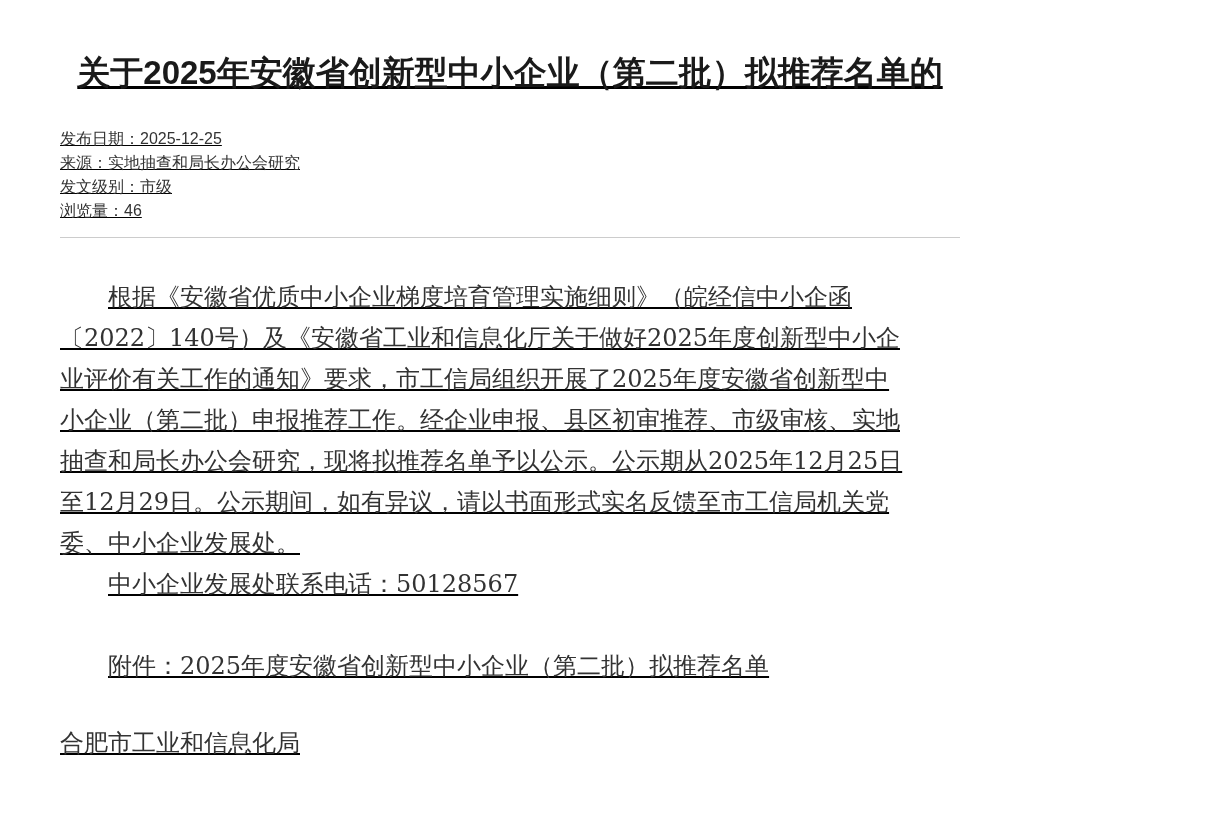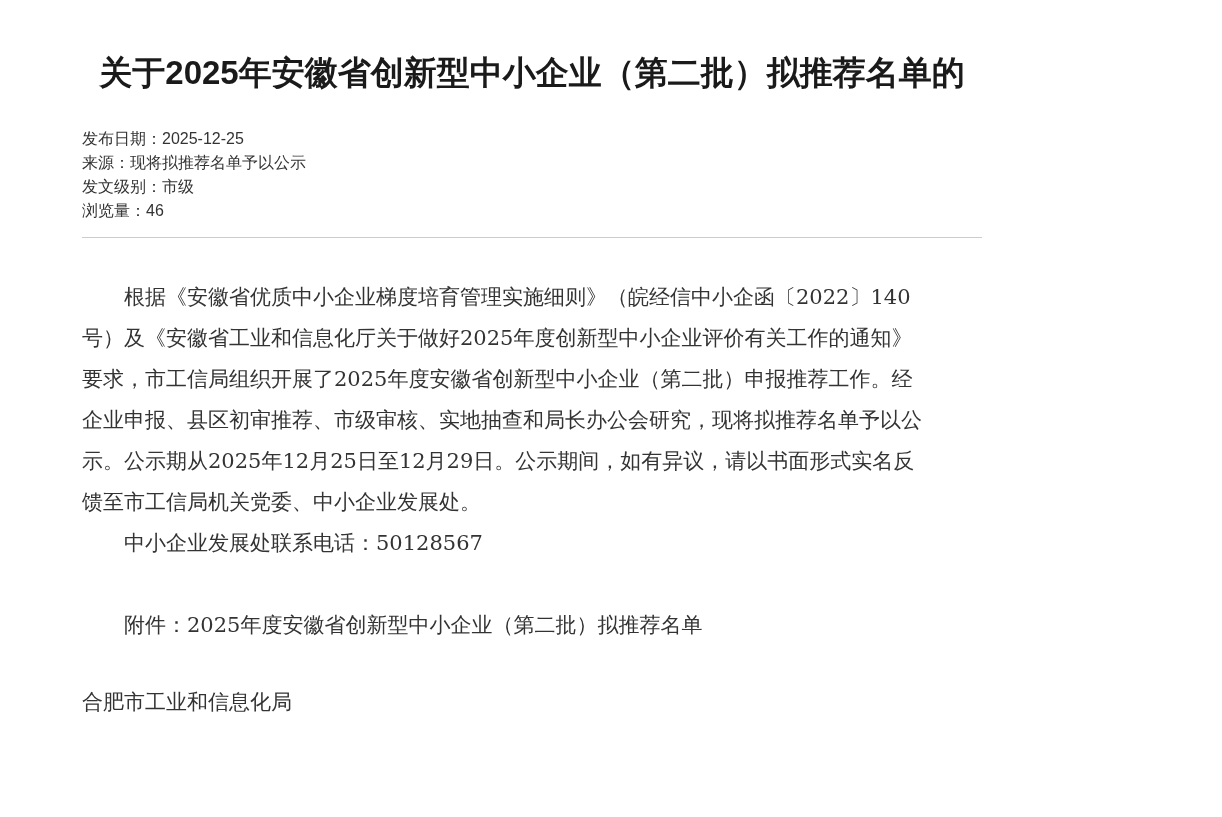--- a/index.html
+++ b/index.html
@@ -5,22 +5,23 @@
   * { box-sizing: border-box; }
   html, body {
     margin: 0;
     padding: 0;
     background: #ffffff;
     width: 1222px;
     min-height: 817px;
     font-family: "Liberation Sans", "DejaVu Sans", sans-serif;
   }
   .doc {
-    margin-left: 82px;
+    margin-left: 60px;
     width: 900px;
+    text-decoration: underline;
   }
   
   .title {
     margin: 0;
     padding-top: 46px;
     font-size: 33px;
     line-height: 54px;
     font-weight: 700;
     color: #1a1a1a;
     text-align: center;
@@ -45,21 +46,21 @@
     border-top: 1px solid #cccccc;
     margin: 14px 0 0 0;
     height: 0;
     width: 900px;
   }
   
   .content {
     margin-top: 39px;
     width: 848px;
     font-family: "DejaVu Serif", "Liberation Serif", serif;
-    font-size: 21px;
+    font-size: 24px;
     line-height: 41px;
     color: #333333;
   }
   .para {
     margin: 0;
     text-indent: 2em;
   }
   .attachment-line {
     margin-top: 41px;
   }
@@ -79,21 +80,21 @@
 <body>
 
 <div class="doc">
 
   <h1 class="title">
     <span class="title-line">关于2025年安徽省创新型中小企业（第二批）拟推荐名单的</span>
   </h1>
 
   <div class="meta">
     <span class="meta-item"><span>发布日期：</span><span>2025-12-25</span></span>
-    <span class="meta-item"><span>来源：</span><span>现将拟推荐名单予以公示</span></span>
+    <span class="meta-item"><span>来源：</span><span>实地抽查和局长办公会研究</span></span>
     <span class="meta-item"><span>发文级别：</span><span>市级</span></span>
     <span class="meta-item"><span>浏览量：</span><span>46</span></span>
   </div>
 
   <hr class="divider">
 
   <div class="content">
 
     <p class="para">根据《安徽省优质中小企业梯度培育管理实施细则》（皖经信中小企函〔2022〕140号）及《安徽省工业和信息化厅关于做好2025年度创新型中小企业评价有关工作的通知》要求，市工信局组织开展了2025年度安徽省创新型中小企业（第二批）申报推荐工作。经企业申报、县区初审推荐、市级审核、实地抽查和局长办公会研究，现将拟推荐名单予以公示。公示期从2025年12月25日至12月29日。公示期间，如有异议，请以书面形式实名反馈至市工信局机关党委、中小企业发展处。</p>
 

